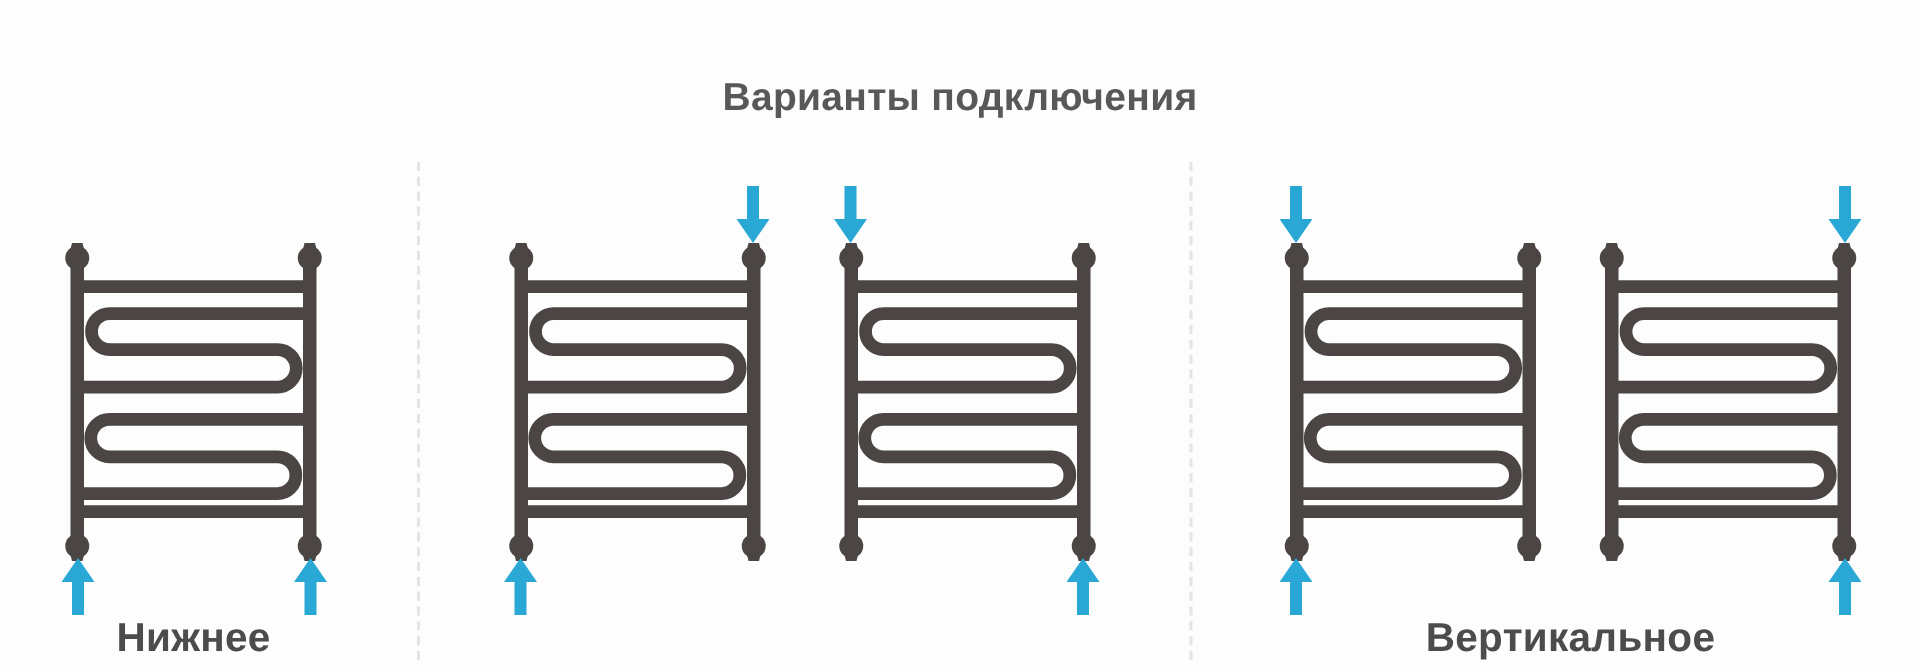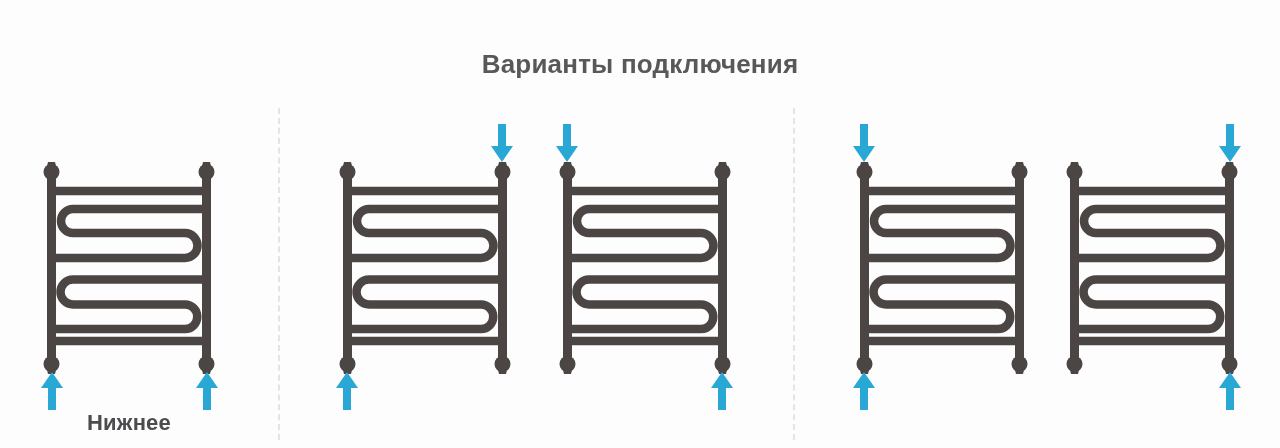--- a/index.html
+++ b/index.html
@@ -27,21 +27,21 @@
     position:absolute;top:142px;width:172px;height:212px;
   }
   .rail svg{display:block;width:172px;height:212px;}
   .flow-arrow{
     position:absolute;width:22px;height:38px;
   }
   .flow-arrow svg{display:block;width:22px;height:38px;}
   .group-label{
     position:absolute;top:390px;
     text-align:center;
-    font-size:22px;font-weight:700;
+    font-size:27px;font-weight:700;
     color:var(--label-color,#4c4c4e);
     letter-spacing:.2px;
   }
   .label-0{left:43px;width:172px;}
   .label-1{left:338px;width:393px;}
   .label-2{left:855px;width:384px;}
 </style>
 </head>
 <body>
 
@@ -208,13 +208,14 @@
          </svg>
       </div>
       <div class="flow-arrow" style="left: 1218.5px; top: 352px;">
         <svg viewBox="0 0 22 38" xmlns="http://www.w3.org/2000/svg">
            <path fill="#29a8d5" d="M7 38 H15 V16 H22 L11 0 L0 16 H7 Z"></path>
          </svg>
       </div>
     </div>
 
   <div class="group-label label-0">Нижнее</div>
+  <div class="group-label label-2">Вертикальное</div>
 </div>
 
 </body></html>

